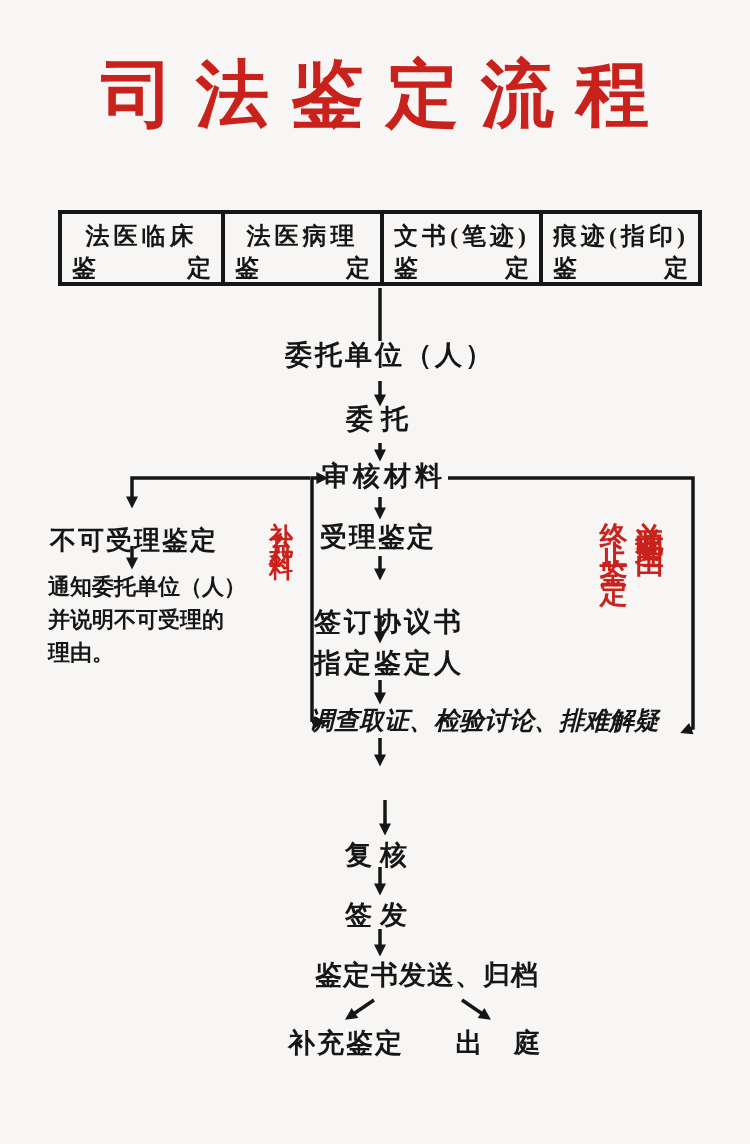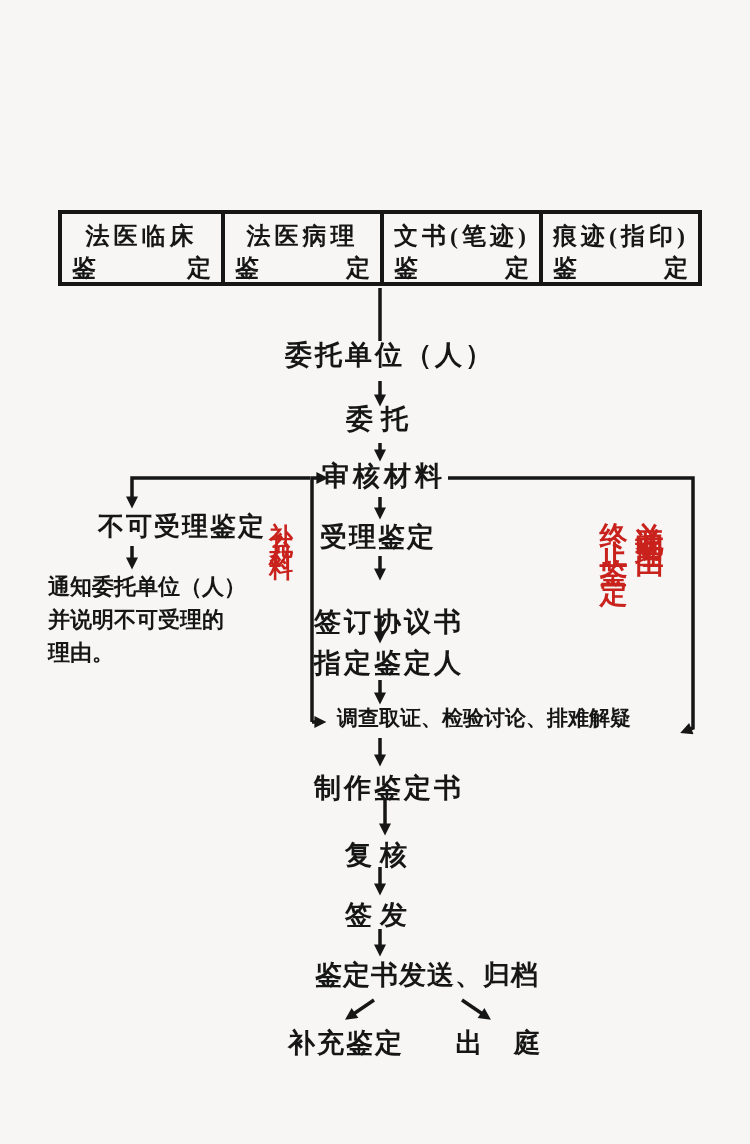--- a/index.html
+++ b/index.html
@@ -50,20 +50,21 @@
   svg.connectors line,svg.connectors polyline{
     stroke:var(--line-black,#161616);stroke-width:3.5;fill:none;
   }
   svg.connectors marker path{fill:var(--line-black,#161616);}
 </style>
 </head>
 <body>
 
 <div class="page">
 
+  <div class="title">司法鉴定流程</div>
 
   <div class="reg-table">
     <div class="cell">
       <div class="l1">法医临床</div>
       <div class="l2">
         <span>鉴</span>
         <span>定</span>
       </div>
     </div>
     <div class="cell">
@@ -114,29 +115,28 @@
     <line x1="312" y1="722" x2="318" y2="722" marker-end="url(#ah)"></line>
     <polyline points="448,478 693,478 693,728 688,730" marker-end="url(#ah)"></polyline>
   </svg>
 
   <div class="node" style="left:390px;top:341px;letter-spacing:3px;">委托单位（人）</div>
   <div class="node" style="left:381px;top:405px;letter-spacing:8px;">委托</div>
   <div class="node" style="left:384px;top:462px;letter-spacing:4px;">审核材料</div>
   <div class="node" style="left:378px;top:523px;letter-spacing:2px;">受理鉴定</div>
   <div class="node" style="left:389px;top:585px;letter-spacing:3px;margin-top:23px;">签订协议书</div>
   <div class="node" style="left:389px;top:649px;letter-spacing:3px;">指定鉴定人</div>
-  <div class="node" style="left:484px;top:707px;font-size:21px;">调查取证、检验讨论、排难解疑</div>
-  <div class="node" style="left:389px;top:774px;letter-spacing:3px;">制作鉴定书</div>
+  <div class="node" style="left:484px;top:707px;font-size:25px;font-style:italic;">调查取证、检验讨论、排难解疑</div>
   <div class="node" style="left:380px;top:841px;letter-spacing:8px;">复核</div>
   <div class="node" style="left:380px;top:901px;letter-spacing:8px;">签发</div>
   <div class="node" style="left:427px;top:961px;letter-spacing:1px;">鉴定书发送、归档</div>
   <div class="node" style="left:346px;top:1029px;letter-spacing:2px;">补充鉴定</div>
   <div class="node" style="left:499px;top:1029px;letter-spacing:2px;">出　庭</div>
 
-  <div class="node" style="left:134px;top:513px;font-size:26px;letter-spacing:2px;margin-left:48px;">不可受理鉴定</div>
+  <div class="node" style="left:134px;top:527px;font-size:26px;letter-spacing:2px;">不可受理鉴定</div>
   <div class="para">
     <div>通知委托单位（人）</div>
     <div>并说明不可受理的</div>
     <div>理由。</div>
   </div>
 
   <div class="vtext" style="left:281px;top:503px;font-size:24px;letter-spacing:11px;">补充材料</div>
   <div class="vtext" style="left:613px;top:500px;font-size:28px;letter-spacing:18px;">终止鉴定</div>
   <div class="vtext" style="left:649px;top:498px;font-size:28px;letter-spacing:7px;">并说明理由</div>
 

